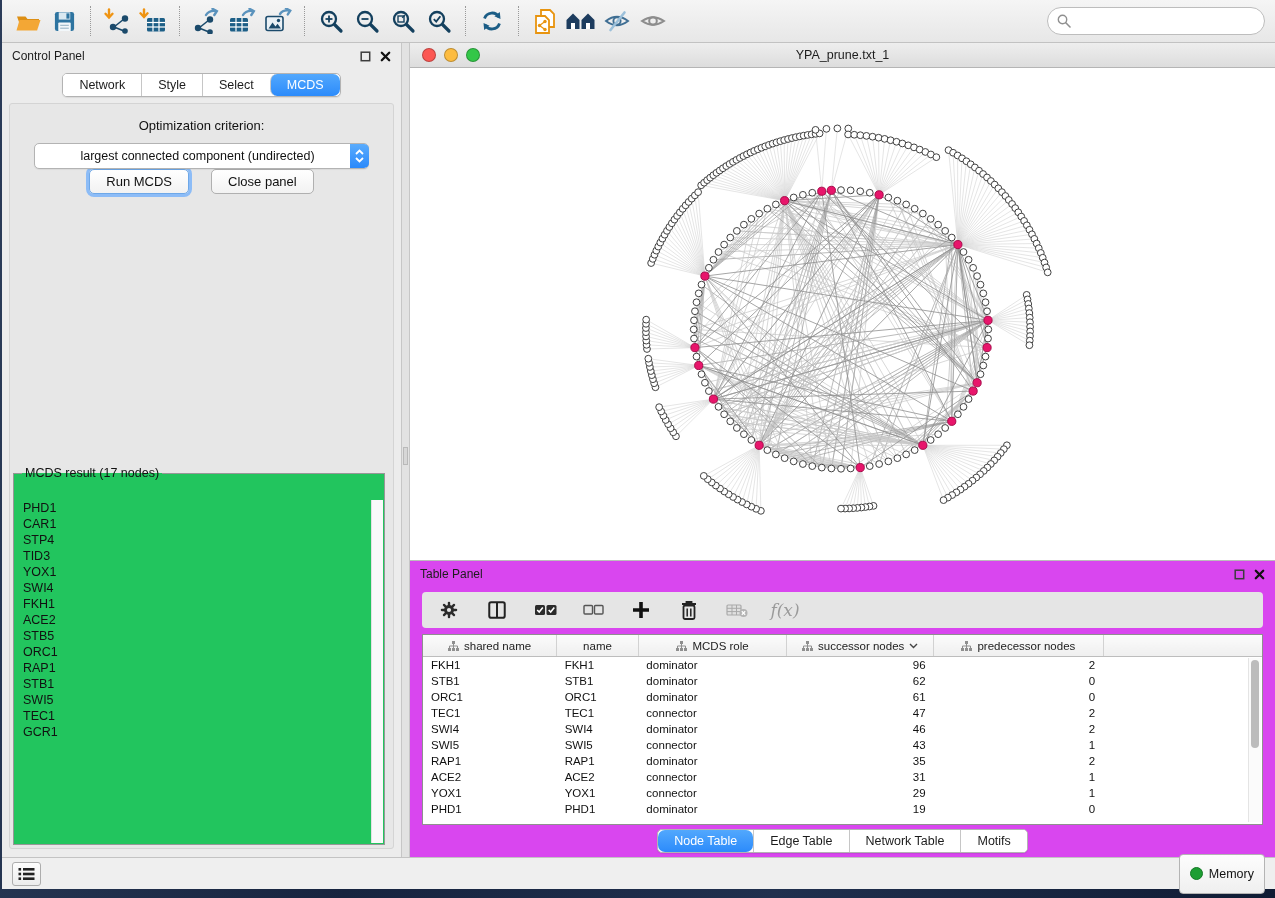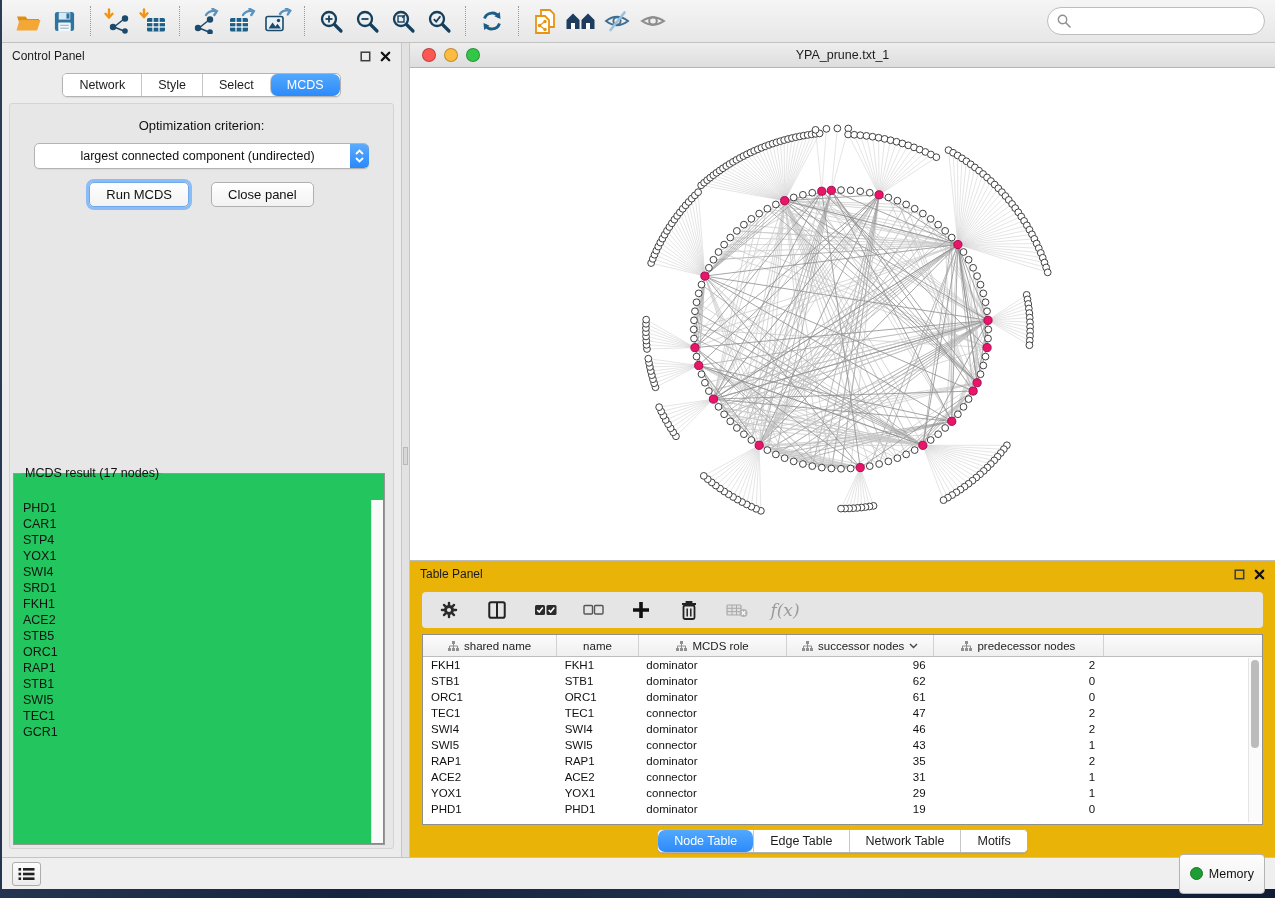--- a/index.html
+++ b/index.html
@@ -26,38 +26,38 @@
   .tabs-row{height:32px;display:flex;align-items:center;justify-content:center;}
   .seg{display:inline-flex;border:1px solid #b3b3b3;border-radius:5px;background:#fff;overflow:hidden;box-shadow:0 1px 1px rgba(0,0,0,.08);}
   .seg button{font-family:"Liberation Sans",sans-serif;font-size:12.5px;color:#1c1c1c;background:#fff;border:none;border-left:1px solid #c6c6c6;padding:4px 16px;cursor:default;}
   .seg button:first-child{border-left:none;}
   .seg button.active{background:linear-gradient(#52a8fd,#2c8bfb);color:#fff;border-radius:7px;}
   .cp-content{flex:1;margin:2px 7px 8px;background:#e7e7e7;border:1px solid #d4d4d4;border-radius:3px;position:relative;}
   .opt-label{margin-top:14px;text-align:center;font-size:13px;color:#111;}
   .opt-select{margin:10px 24px 0;height:24px;background:#fff;border:1px solid #b3b3b3;border-radius:5px;display:flex;align-items:center;position:relative;box-shadow:0 1px 1px rgba(0,0,0,.06);}
   .opt-select .val{flex:1;font-size:12.5px;color:#111;padding-left:10px;text-align:center;}
   .stepper{width:19px;height:24px;margin-right:-1px;border-radius:0 5px 5px 0;background:linear-gradient(#5aacfd,#2a89fb);display:flex;flex-direction:column;align-items:center;justify-content:center;gap:2px;}
-  .btn-row{margin-top:13px;display:flex;justify-content:center;gap:22px;}
+  .btn-row{display:flex;justify-content:center;gap:22px;}
   .pushbtn{font-family:"Liberation Sans",sans-serif;font-size:13px;color:#111;background:linear-gradient(#ffffff,#f2f2f2);border:1px solid #b0b0b0;border-radius:5px;padding:4px 16px;cursor:default;}
   .pushbtn.focused{box-shadow:0 0 0 3px rgba(90,165,255,.65);border-color:#6ea8e8;}
   fieldset.mcds{position:absolute;left:3px;right:8px;top:362px;bottom:3px;margin:0;background:#22c55e;border:1px solid #979797;padding:2px 0 0 0;}
   fieldset.mcds legend{font-size:12.5px;color:#111;margin-left:8px;padding:0 3px;}
   .mcds-list{position:absolute;left:1px;right:12px;top:20px;bottom:1px;overflow:hidden;padding-left:8px;}
   .mcds-item{font-size:12.5px;color:#111;line-height:16px;}
   .vtrack{position:absolute;right:1px;top:20px;bottom:1px;width:11px;background:#fafafa;border-left:1px solid #e2e2e2;}
   
   .rcol{flex:1;display:flex;flex-direction:column;min-width:0;}
   .netwin{height:517px;flex:0 0 517px;display:flex;flex-direction:column;}
   .net-titlebar{height:24px;background:linear-gradient(#eeeeee,#dddddd);border-bottom:1px solid #b5b5b5;display:flex;align-items:center;position:relative;}
   .lights{display:flex;gap:8px;margin-left:12px;z-index:2;}
   .light{width:12px;height:12px;border-radius:50%;}
   .net-title{position:absolute;left:0;right:0;text-align:center;font-size:12.5px;color:#1d1d1d;}
   .net-canvas{flex:1;background:#fff;position:relative;overflow:hidden;}
   
-  .tpanel{flex:1;background:#eab308;border-top:1px solid #bcbcbc;display:flex;flex-direction:column;min-height:0;}
+  .tpanel{flex:1;background:#d946ef;border-top:1px solid #bcbcbc;display:flex;flex-direction:column;min-height:0;}
   .tp-toolbar{margin:5px 12px 0;height:36px;background:#e5e5e5;border-radius:4px;display:flex;align-items:center;gap:18px;padding:0 12px;}
   .tp-btn{width:30px;height:30px;display:flex;align-items:center;justify-content:center;border-radius:3px;}
   .fx{font-family:"DejaVu Serif",serif;font-style:italic;font-size:17px;color:#9a9a9a;}
   .tbl-wrap{margin:6px 12px 0;flex:1;background:#fff;border:1px solid #8f8f8f;position:relative;overflow:hidden;}
   table.ntable{border-collapse:collapse;table-layout:fixed;}
   .ntable th{height:21px;background:linear-gradient(#fbfbfb,#efefef);border-bottom:1px solid #bdbdbd;border-right:1px solid #d2d2d2;font-weight:normal;font-size:11.5px;color:#222;padding:0 4px;white-space:nowrap;overflow:hidden;}
   .ntable th .hwrap{display:flex;align-items:center;justify-content:center;gap:5px;}
   .ntable td{height:16px;font-size:11.5px;color:#111;padding:0 8px;white-space:nowrap;overflow:hidden;}
   .ntable td.num{text-align:right;}
   .tbl-vscroll{position:absolute;right:1px;top:23px;bottom:2px;width:12px;background:#fbfbfb;border-left:1px solid #e4e4e4;}
@@ -337,23 +337,23 @@
         <div class="btn-row">
           <button class="pushbtn focused">Run MCDS</button>
           <button class="pushbtn">Close panel</button>
         </div>
         <fieldset class="mcds">
           <legend>MCDS result (17 nodes)</legend>
           <div class="mcds-list" id="mcds-list">
               <div class="mcds-item">PHD1</div>
               <div class="mcds-item">CAR1</div>
               <div class="mcds-item">STP4</div>
+              <div class="mcds-item">TID3</div>
               <div class="mcds-item">YOX1</div>
               <div class="mcds-item">SWI4</div>
-              <div class="mcds-item">SRD1</div>
               <div class="mcds-item">FKH1</div>
               <div class="mcds-item">ACE2</div>
               <div class="mcds-item">STB5</div>
               <div class="mcds-item">ORC1</div>
               <div class="mcds-item">RAP1</div>
               <div class="mcds-item">STB1</div>
               <div class="mcds-item">SWI5</div>
               <div class="mcds-item">TEC1</div>
               <div class="mcds-item">GCR1</div>
             </div>

